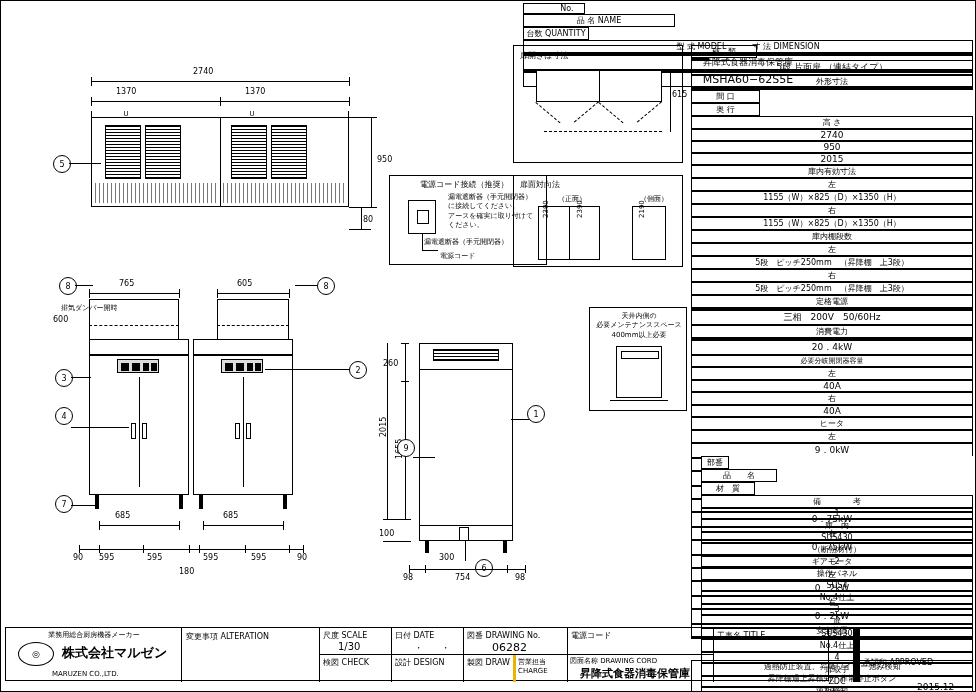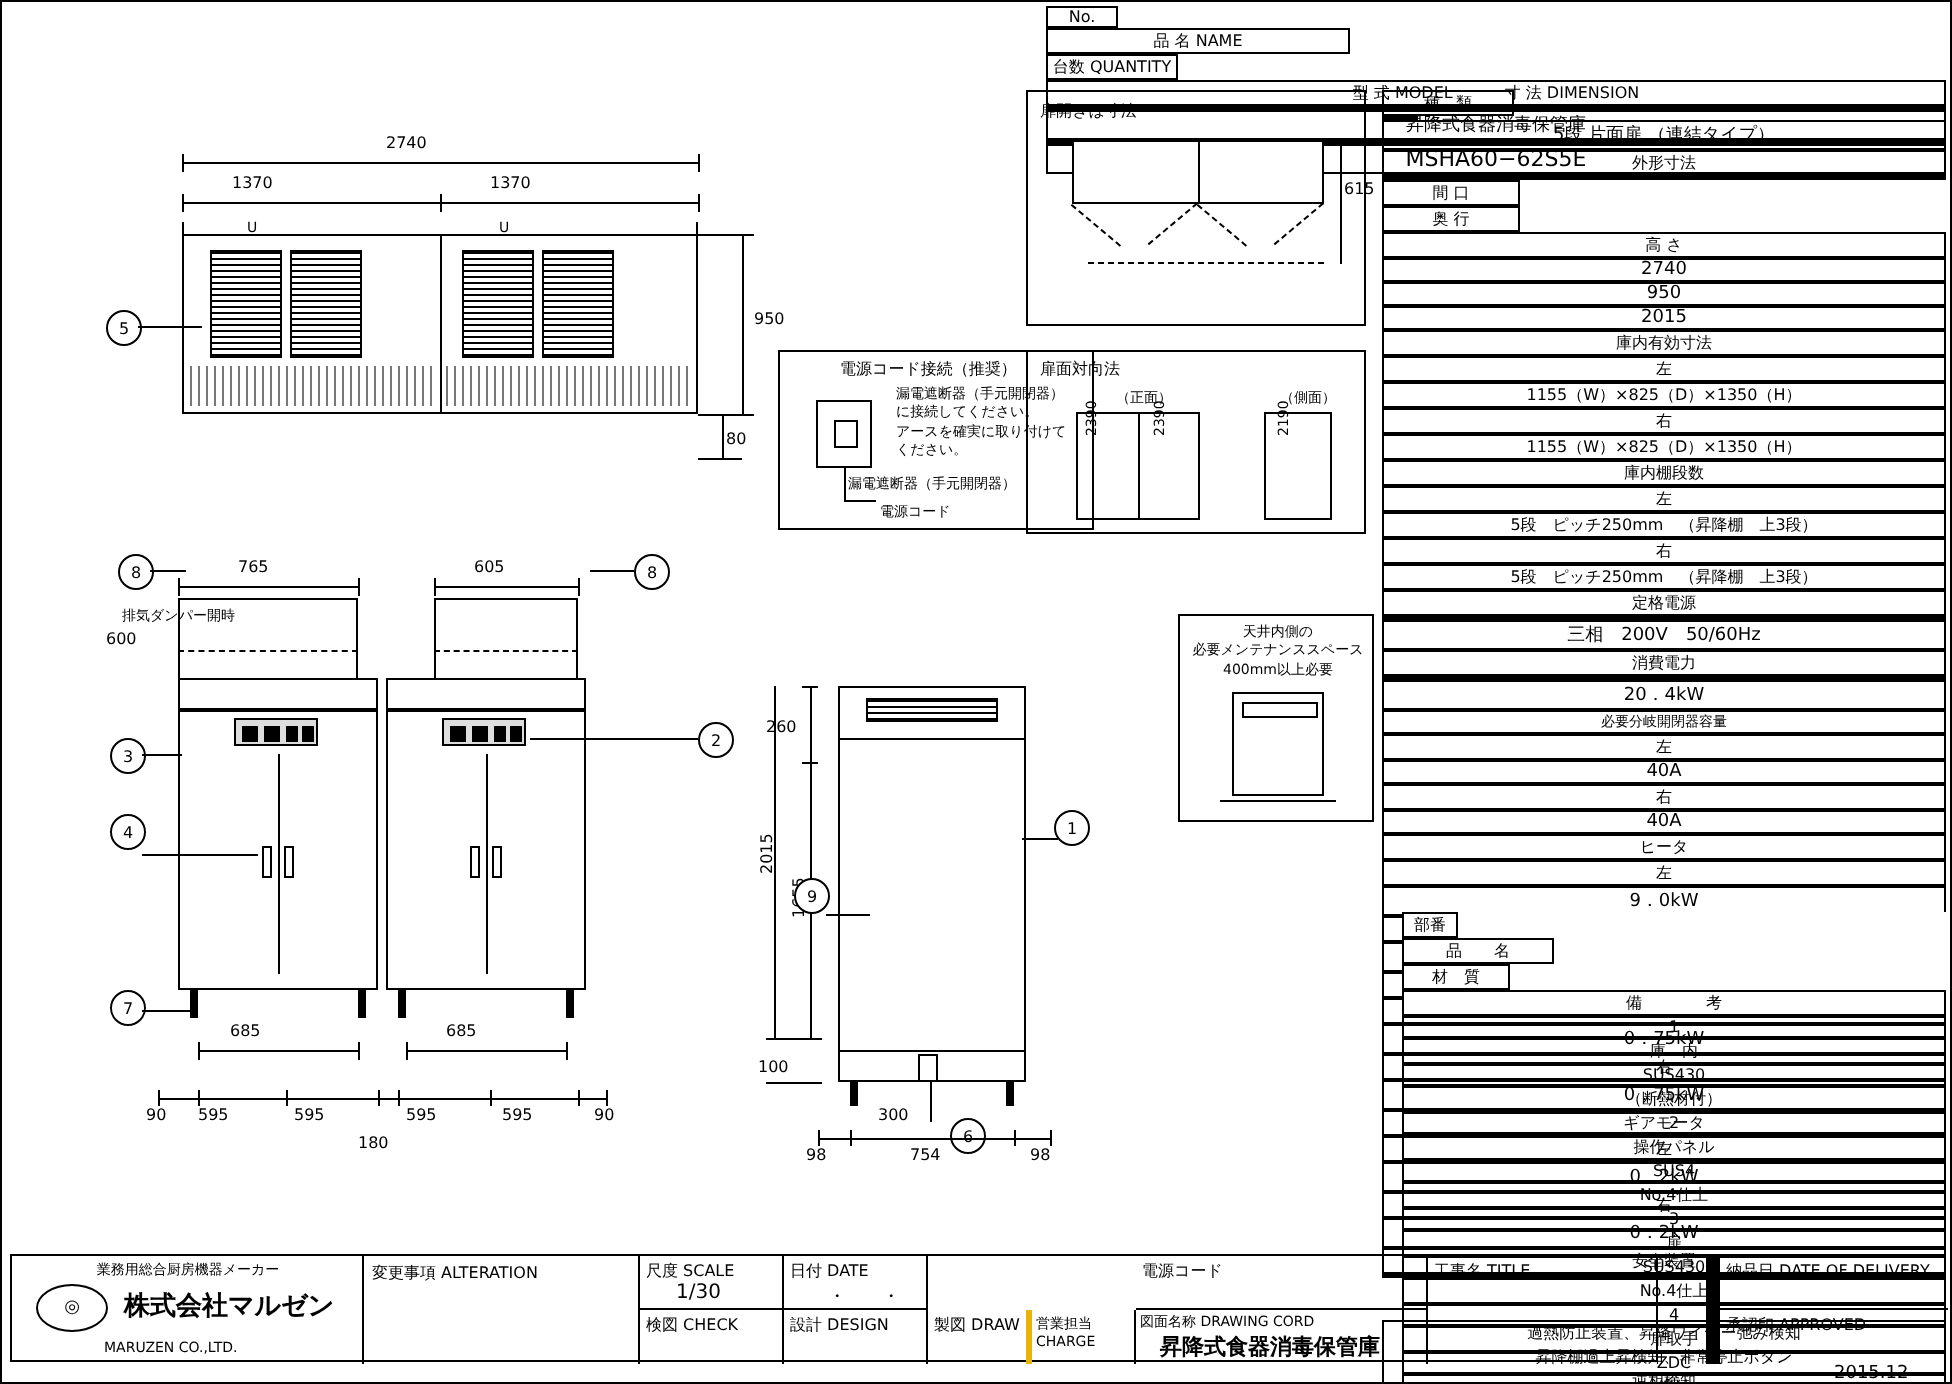--- a/index.html
+++ b/index.html
@@ -28,21 +28,21 @@
 </style>
 </head>
 <body>
 
 <div id="sheet">
 
   <div class="abs" style="left:522px;top:2px;width:450px;height:36px;">
     <table style="width:100%;height:100%;font-size:8px;">
       <tbody>
           <tr style="height:16px;">
-        <td class="ctr" style="width:34px;">No.</td>
+        <td class="ctr" style="width:34px;padding-left:26px;">No.</td>
         <td class="ctr" style="width:150px;">品 名 NAME</td>
         <td class="ctr" style="width:64px;">台数 QUANTITY</td>
         <td class="ctr">
           <span>型 式 MODEL</span>
           <span style="display:inline-block;width:26px;"></span>
           <span>寸 法 DIMENSION</span>
         </td>
       </tr>
       <tr style="height:20px;">
         <td class="ctr"></td>
@@ -438,20 +438,24 @@
     </div>
 
     <div class="abs" style="left:314px;top:0;width:72px;height:27px;border-right:1px solid #000;border-bottom:1px solid #000;">
       <div class="abs t8" style="left:3px;top:2px;">尺度 SCALE</div>
       <div class="abs t10" style="left:18px;top:13px;">1/30</div>
     </div>
     <div class="abs" style="left:386px;top:0;width:72px;height:27px;border-right:1px solid #000;border-bottom:1px solid #000;">
       <div class="abs t8" style="left:3px;top:2px;">日付 DATE</div>
       <div class="abs t9" style="left:22px;top:14px;">・　　・</div>
     </div>
+    <div class="abs" style="left:458px;top:0;width:104px;height:27px;border-right:1px solid #000;border-bottom:1px solid #000;">
+      <div class="abs t8" style="left:3px;top:2px;">図番 DRAWING No.</div>
+      <div class="abs t11" style="left:28px;top:13px;">06282</div>
+    </div>
 
     <div class="abs" style="left:314px;top:27px;width:72px;height:27px;border-right:1px solid #000;">
       <div class="abs t8" style="left:3px;top:2px;">検図 CHECK</div>
     </div>
     <div class="abs" style="left:386px;top:27px;width:72px;height:27px;border-right:1px solid #000;">
       <div class="abs t8" style="left:3px;top:2px;">設計 DESIGN</div>
     </div>
     <div class="abs" style="left:458px;top:27px;width:52px;height:27px;border-right:3px solid #eab308;">
       <div class="abs t8" style="left:3px;top:2px;">製図 DRAW</div>
     </div>
@@ -464,23 +468,20 @@
     </div>
     <div class="abs" style="left:562px;top:27px;width:146px;height:27px;border-right:1px solid #000;">
       <div class="abs t7" style="left:2px;top:1px;">図面名称 DRAWING CORD</div>
       <div class="abs t11" style="left:12px;top:11px;font-weight:bold;">昇降式食器消毒保管庫</div>
     </div>
 
     <div class="abs" style="left:708px;top:0;width:146px;height:54px;border-right:7px solid #000000;">
       <div class="abs t8" style="left:3px;top:2px;">工事名 TITLE</div>
     </div>
 
-    <div class="abs" style="left:854px;top:0;width:114px;height:27px;border-bottom:1px solid #000;">
-      <div class="abs t8" style="left:3px;top:2px;">納品日 DATE OF DELIVERY</div>
-    </div>
     <div class="abs" style="left:854px;top:27px;width:114px;height:27px;">
       <div class="abs t8" style="left:3px;top:2px;">承認印 APPROVED</div>
     </div>
   </div>
 
   <div class="abs t9" style="left:916px;top:681px;">2015.12</div>
 
 </div>
 
 </body></html>

